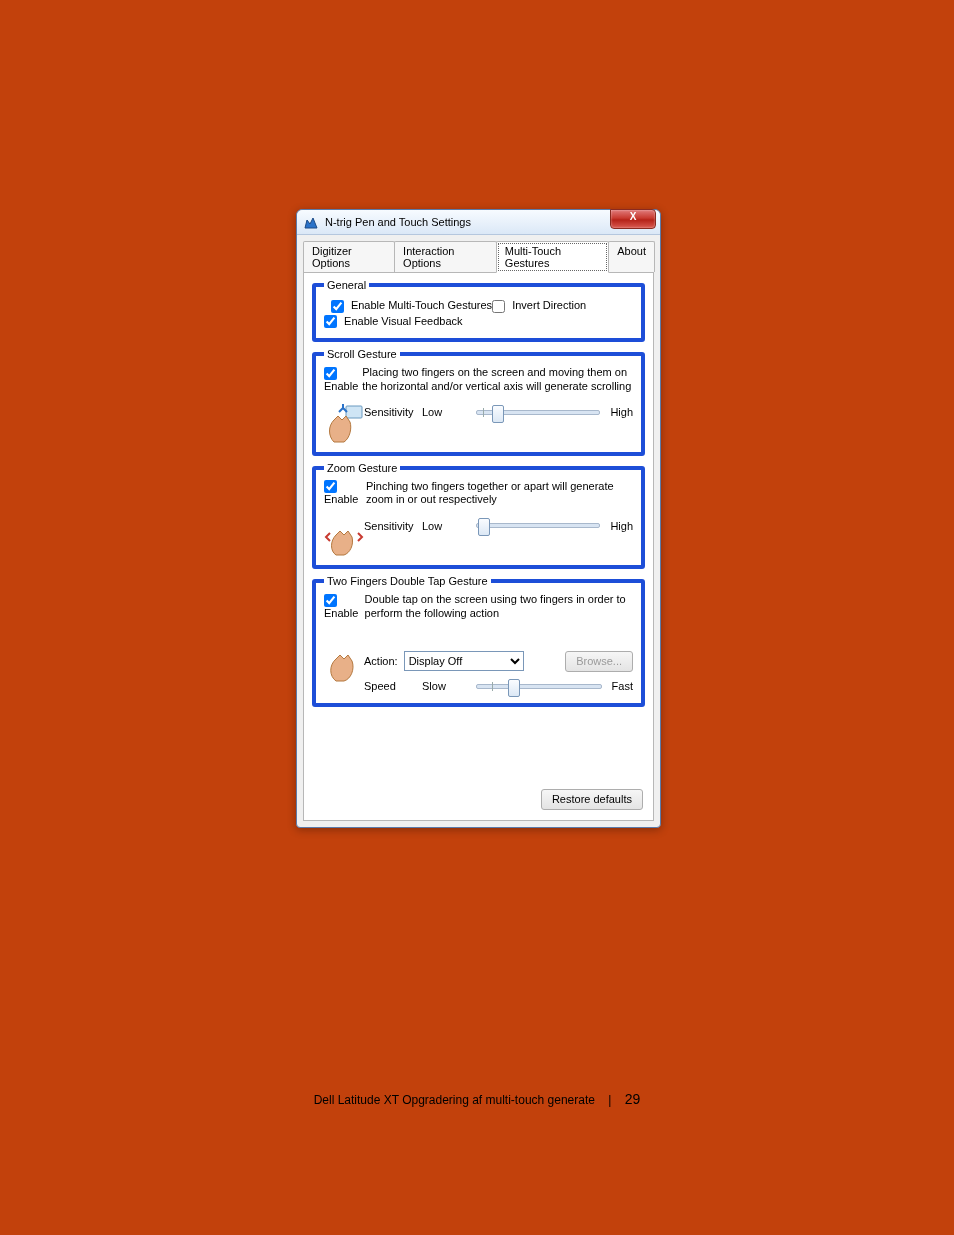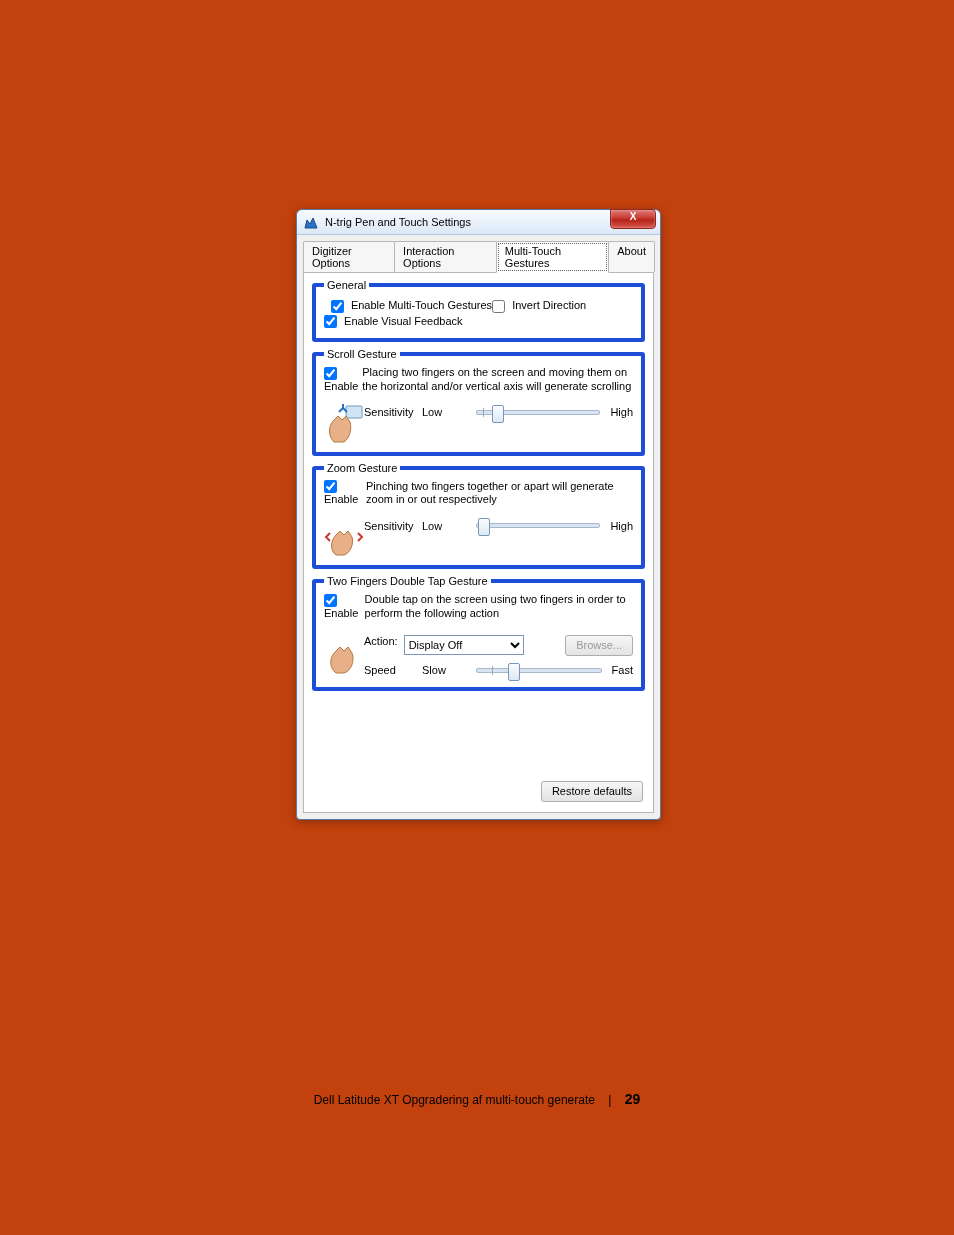--- a/index.html
+++ b/index.html
@@ -25,31 +25,31 @@
 .desc{font-size:11px;line-height:1.25;margin-bottom:6px}
 .slider-row{display:flex;align-items:center;gap:6px}
 .slider-row .lbl1{width:52px}
 .slider-row .lbl2{width:44px}
 .slider-track{flex:1;height:3px;background:#d8e4f2;border:1px solid #a8b8cc;border-radius:2px;position:relative;margin:6px 4px}
 .slider-thumb{position:absolute;top:-6px;width:10px;height:16px;background:linear-gradient(#fafcff,#dce8f5);border:1px solid #7a97b8;border-radius:2px}
 .slider-tick{position:absolute;top:-3px;width:1px;height:9px;background:#9aa}
 select{font-size:11px;height:20px;border:1px solid #7a97b8;background:#fff}
 .browse-btn,.restore-btn{font-size:11px;height:21px;border:1px solid #adadad;background:linear-gradient(#f6f6f6,#e4e4e4);padding:0 10px;border-radius:3px}
 .browse-btn[disabled]{color:#9a9a9a}
-.restore-wrap{text-align:right;margin:12px 2px 2px 0}
-.action-row{display:flex;align-items:flex-start;gap:6px;margin:4px 0 6px 0}
+.restore-wrap{text-align:right;margin:4px 2px 2px 0}
+.action-row{display:flex;align-items:center;gap:6px;margin:20px 0 6px 0}
 .bottom-btns{display:flex;justify-content:center;gap:8px;padding:8px 0 10px 0;background:#f0f0f0}
 .dlg-btn{width:74px;height:22px;font-size:11px;border:1px solid #8aa3c2;background:linear-gradient(#fdfdfe,#e7eef8);border-radius:3px}
 .dlg-btn.default{border:1px solid #3c7fb1;box-shadow:0 0 2px rgba(60,127,177,.7)}
 .dlg-btn[disabled]{color:#9a9a9a;border-color:#c0c0c0;background:#efefef}
 .enable-wrap{display:flex;align-items:flex-start;gap:4px;margin-bottom:4px}
 .enable-wrap .cb-lbl{margin-top:0}
 .footer{position:absolute;left:0;right:0;top:1091px;text-align:center;font-family:Arial,Helvetica,sans-serif;font-size:12px;color:#000}
 .footer .sep{margin:0 10px;color:#000}
-.footer .pn{font-weight:bold;font-size:14px}
+.footer .pn{font-weight:normal;font-size:14px}
 </style>
 </head>
 <body>
 
 <div class="page">
   <div class="dialog">
     <div class="titlebar">
       <span class="titlebar-icon">
         <svg viewBox="0 0 16 16">
             <path d="M2 14 L4 6 L7 10 L10 4 L14 14 Z" fill="#2a72c8" stroke="#1a4a86" stroke-width="1"></path>

